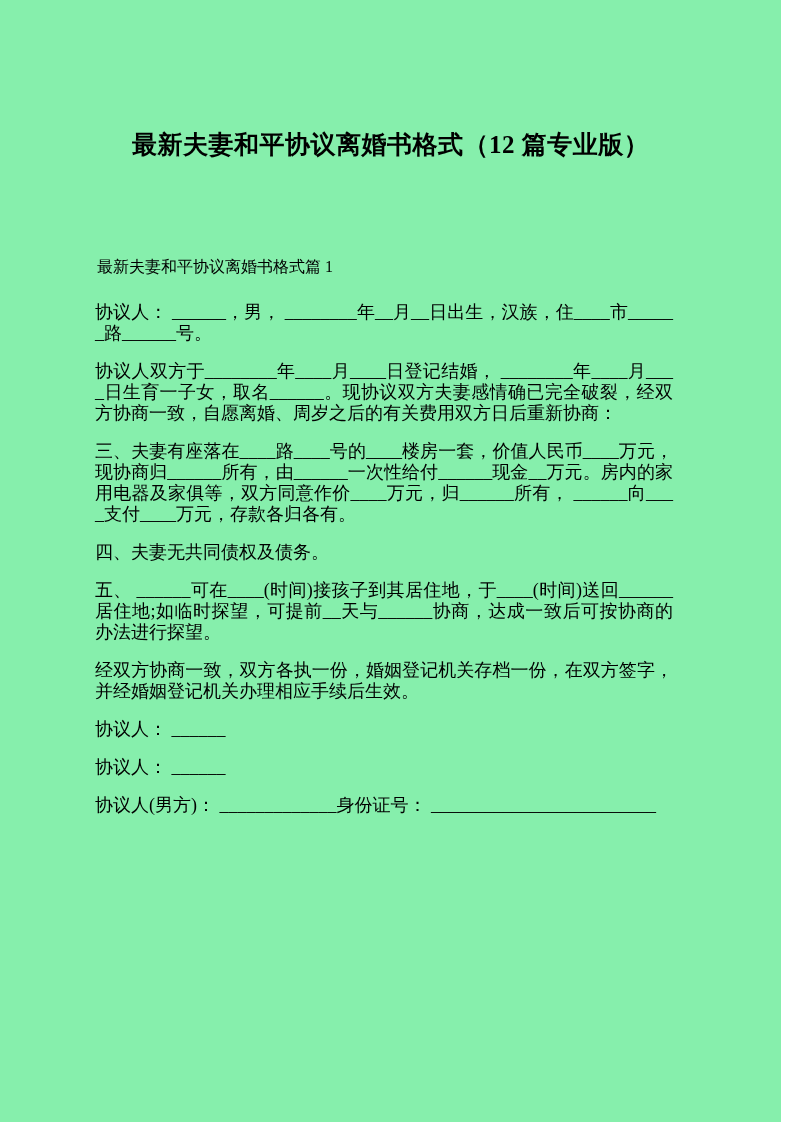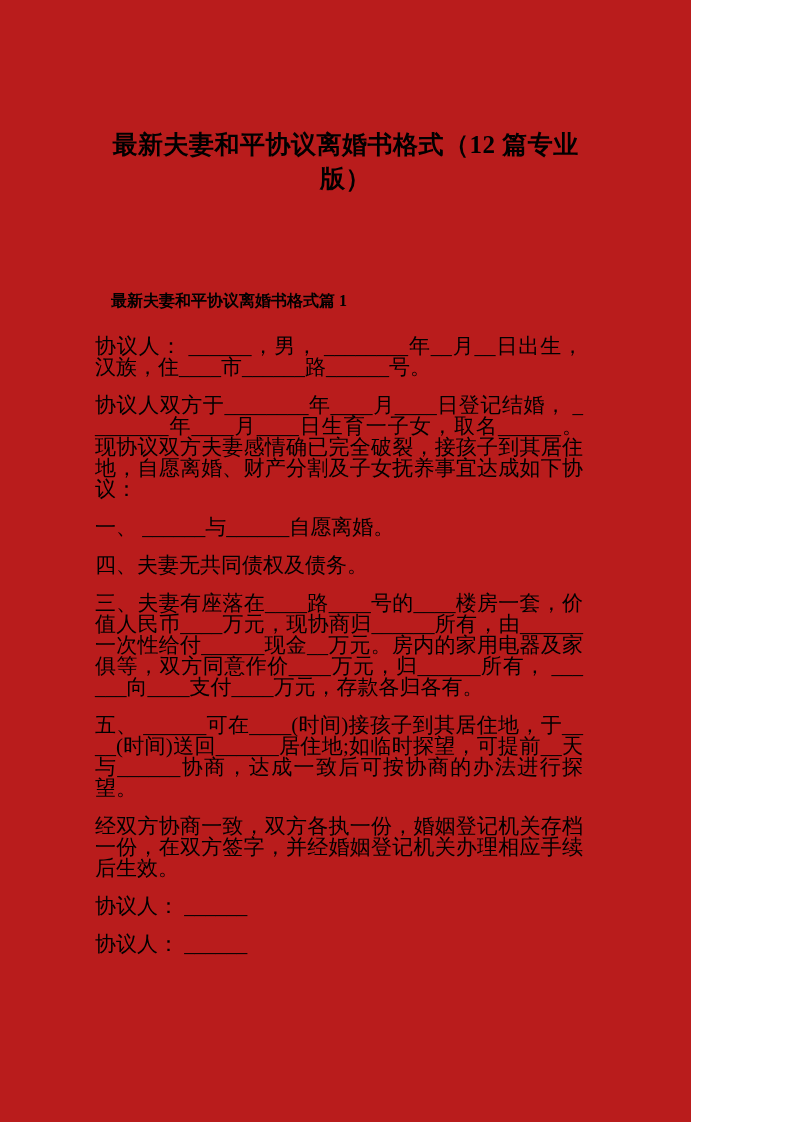--- a/index.html
+++ b/index.html
@@ -9,43 +9,43 @@
   }
   body {
     width: 793px;
     height: 1122px;
     color: #000000;
     font-family: "Liberation Serif", "DejaVu Serif", serif;
   }
   .page {
     position: relative;
     box-sizing: border-box;
-    width: 691px;
+    width: 781px;
     height: 1122px;
     padding: 128px 95px 40px 95px;
-    background: #b91c1c;
+    background: #86efac;
     overflow: hidden;
   }
   .doc-title {
     margin: 0 0 94px 0;
     font-size: 25px;
     line-height: 34px;
     font-weight: bold;
     text-align: center;
     letter-spacing: 0.5px;
   }
   .section-heading {
-    margin: 0 0 24px 16px;
+    margin: 0 0 24px 2px;
     font-size: 16px;
     line-height: 22px;
-    font-weight: bold;
+    font-weight: normal;
   }
   .doc-par {
     margin: 0 13px 17px 0;
-    font-size: 21px;
+    font-size: 18px;
     line-height: 21px;
     text-align: justify;
     word-break: break-all;
   }
   .section {
     margin: 0;
   }
   .section + .section .section-heading {
     margin-top: 4px;
   }
@@ -56,37 +56,37 @@
 <div class="page">
 
   <h1 class="doc-title">最新夫妻和平协议离婚书格式（12 篇专业版）</h1>
 
   <div class="section">
     <h2 class="section-heading">最新夫妻和平协议离婚书格式篇 1</h2>
 
     <p class="doc-par">协议人： ______，男， ________年__月__日出生，汉族，住____市______路______号。</p>
 
 
-    <p class="doc-par">协议人双方于________年____月____日登记结婚， ________年____月____日生育一子女，取名______。现协议双方夫妻感情确已完全破裂，接孩子到其居住地，自愿离婚、财产分割及子女抚养事宜达成如下协议：</p>
-
-    <p class="doc-par">一、 ______与______自愿离婚。</p>
+    <p class="doc-par">协议人双方于________年____月____日登记结婚， ________年____月____日生育一子女，取名______。现协议双方夫妻感情确已完全破裂，经双方协商一致，自愿离婚、周岁之后的有关费用双方日后重新协商：</p>
 
 
-    <p class="doc-par">四、夫妻无共同债权及债务。</p>
 
     <p class="doc-par">三、夫妻有座落在____路____号的____楼房一套，价值人民币____万元，现协商归______所有，由______一次性给付______现金__万元。房内的家用电器及家俱等，双方同意作价____万元，归______所有， ______向____支付____万元，存款各归各有。</p>
+
+    <p class="doc-par">四、夫妻无共同债权及债务。</p>
 
     <p class="doc-par">五、 ______可在____(时间)接孩子到其居住地，于____(时间)送回______居住地;如临时探望，可提前__天与______协商，达成一致后可按协商的办法进行探望。</p>
 
     <p class="doc-par">经双方协商一致，双方各执一份，婚姻登记机关存档一份，在双方签字，并经婚姻登记机关办理相应手续后生效。</p>
 
     <p class="doc-par">协议人： ______</p>
 
     <p class="doc-par">协议人： ______</p>
 
   </div>
 
   <div class="section">
 
+    <p class="doc-par">协议人(男方)： _____________身份证号： _________________________</p>
 
   </div>
 
 </div>
 
 </body></html>

